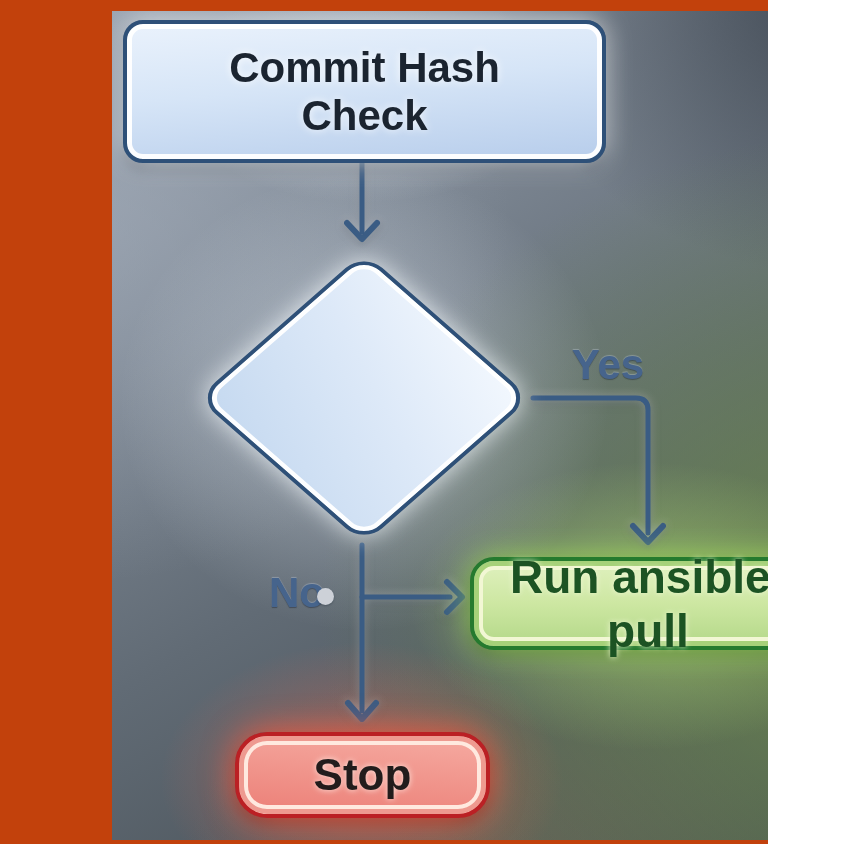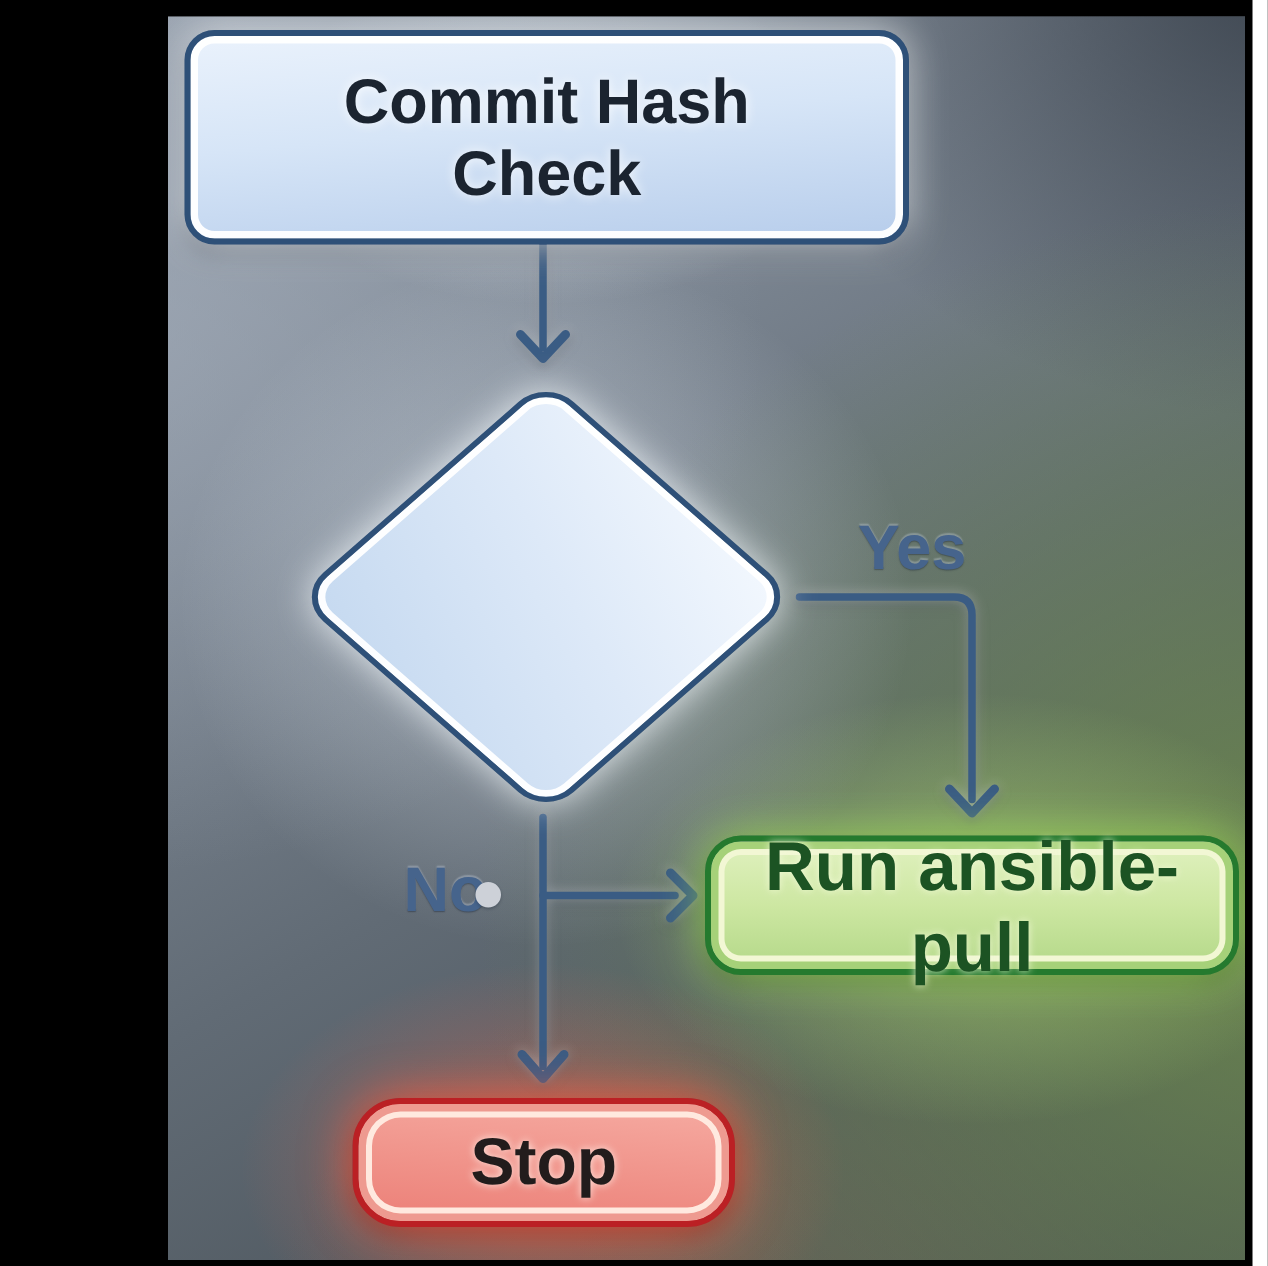--- a/index.html
+++ b/index.html
@@ -1,23 +1,23 @@
 <!DOCTYPE html>
 <html><head>
 <meta charset="utf-8">
 <style>
   * { margin: 0; padding: 0; box-sizing: border-box; }
   html, body { background: #ffffff; }
   body { font-family: "Liberation Sans", sans-serif; }
 
   .page {
     position: relative;
-    width: 835px;
+    width: 768px;
     height: 844px;
-    background: #000000;
+    background: #c2410c;
     overflow: hidden;
   }
 
   
   .canvas {
     position: absolute;
     left: 112px;
     top: 11px;
     width: 718px;
     height: 829px;

